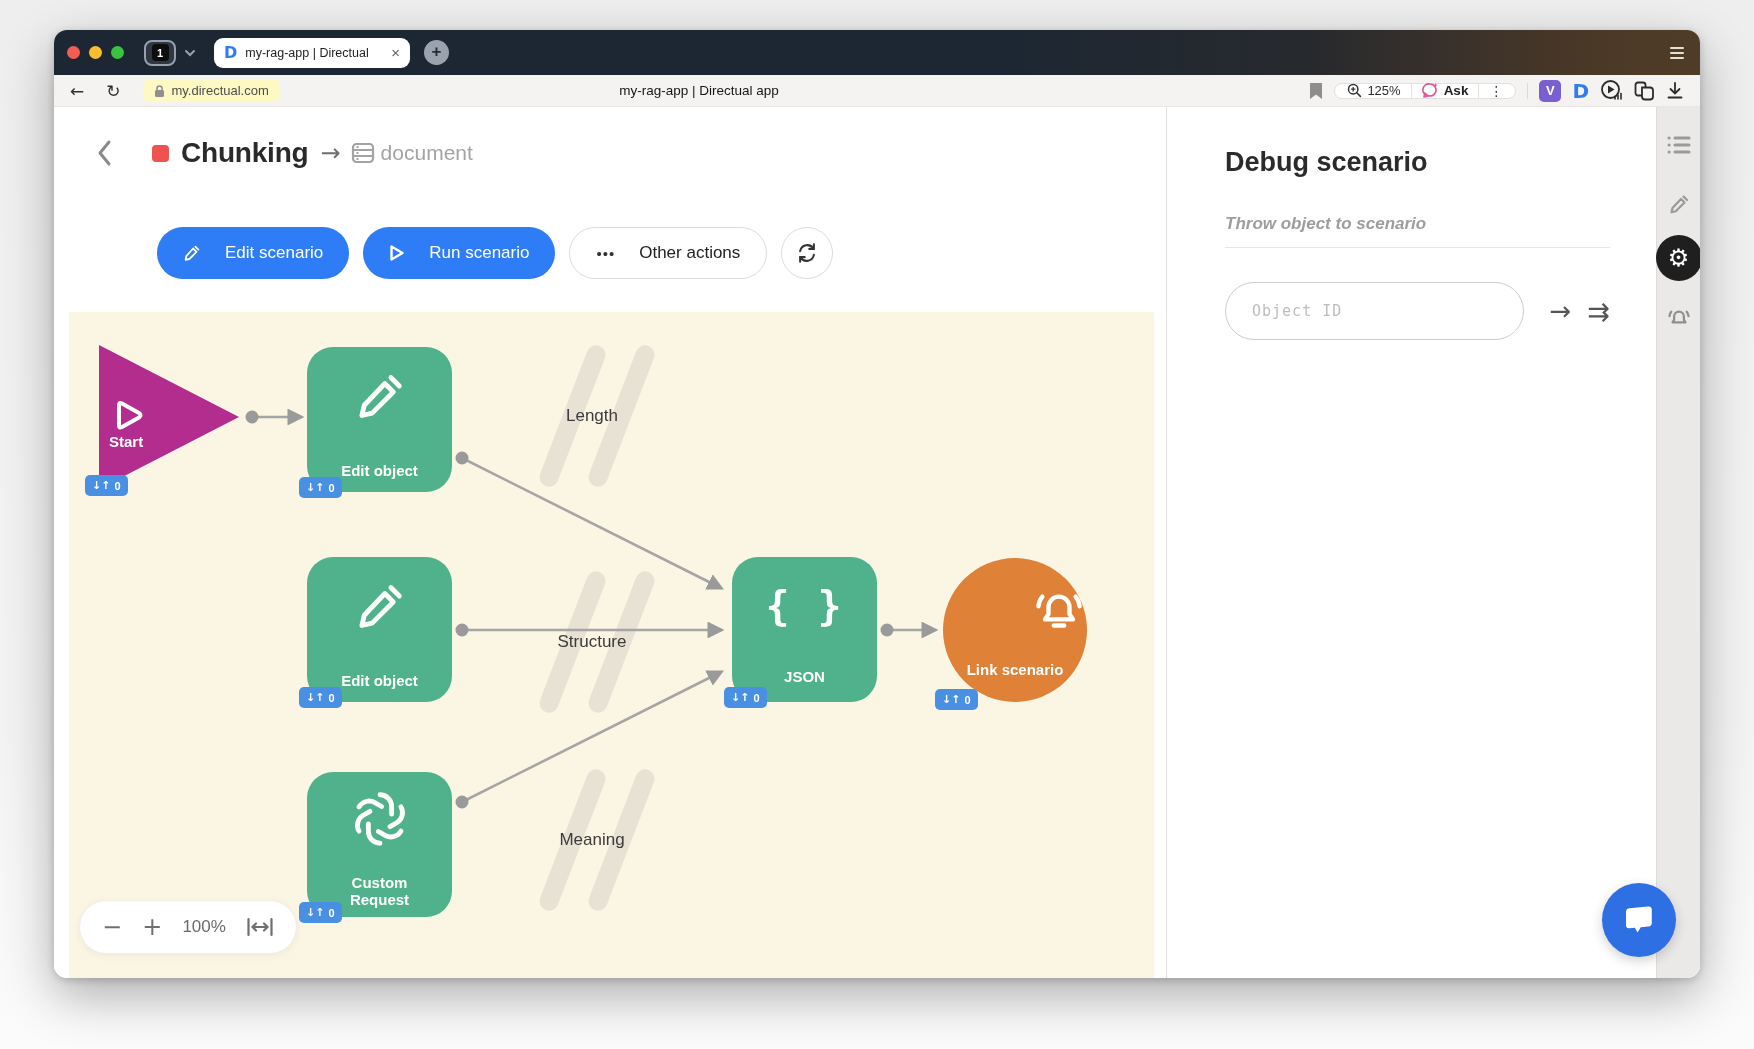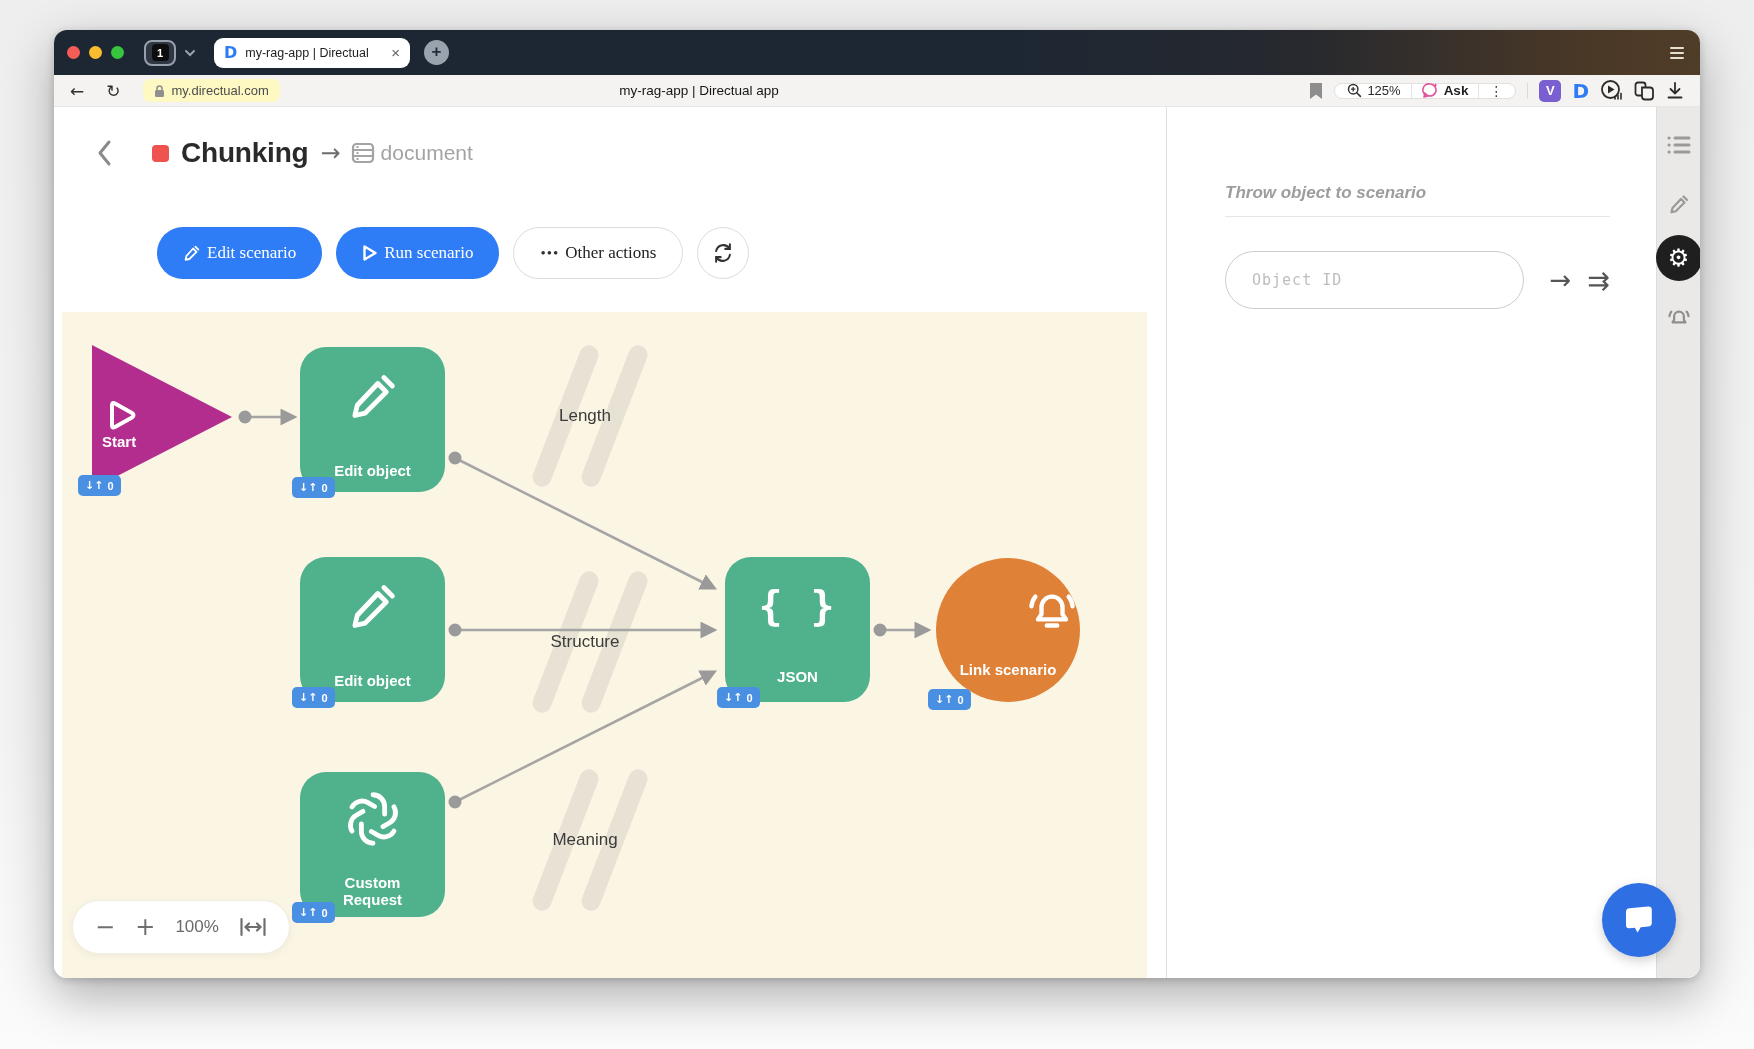--- a/index.html
+++ b/index.html
@@ -77,33 +77,33 @@
   .main { width:1112px; position:relative; }
   .scenario-header { position:absolute; left:42px; top:30px; display:flex; align-items:center; }
   .back-chevron { margin-right:40px; display:flex; align-items:center; }
   .status-square { width:17px; height:17px; border-radius:4px; background:#ef5350; margin-right:12px; }
   .scenario-title { font-size:28px; font-weight:700; color:#2a2a2a; letter-spacing:-0.2px; }
   .title-arrow { font-size:24px; color:#6e6e6e; margin:0 10px 0 12px; font-family:"DejaVu Sans",sans-serif; }
   .table-link { display:flex; align-items:center; gap:6px; color:#a3a3a3; }
   .table-link span { font-size:21px; }
   .actions { position:absolute; left:103px; top:120px; display:flex; align-items:center; gap:14px; }
   .btn {
-    height:52px; border-radius:26px; display:flex; align-items:center; gap:6px;
-    padding:0 26px; font-size:17px; font-weight:500; border:none; cursor:pointer;font-family:Liberation Serif, serif;
+    height:52px; border-radius:26px; display:flex; align-items:center; gap:24px;
+    padding:0 26px; font-size:17px; font-weight:500; border:none; cursor:pointer;
   }
   .btn.blue { background:#2e7cf6; color:#fff; }
   .btn.white { background:#fff; color:#222; border:1px solid #dcdcdc; font-weight:400; }
   .btn .dots { letter-spacing:1px; font-size:15px; color:#333; }
   .btn-refresh {
     width:52px; height:52px; border-radius:50%; border:1px solid #dcdcdc; background:#fff;
     display:flex; align-items:center; justify-content:center; cursor:pointer;
   }
   
   .canvas {
-    position:absolute; left:8px; top:205px; width:1085px; height:712px;
+    position:absolute; left:15px; top:205px; width:1085px; height:712px;
     background:#fbf5e4; overflow:hidden;
   }
   .edges { position:absolute; inset:0; }
   .slash { position:absolute; width:19px; height:150px; background:#e7e2d4; border-radius:10px; transform:rotate(21deg); }
   .edge-label { position:absolute; transform:translate(-50%,-50%); font-size:17px; color:#3b3b3b; }
   .node {
     position:absolute; width:145px; height:145px; border-radius:26px; background:#4fb28c;
     color:#fff; display:flex; flex-direction:column; align-items:center; cursor:pointer;
   }
   .node .nlabel { position:absolute; bottom:13px; width:100%; text-align:center; font-size:15px; font-weight:600; line-height:1.15; }
@@ -430,20 +430,21 @@
                 <line x1="7" y1="10" x2="21" y2="10"></line>
                 <polyline points="10,6.5 6.5,10 10,13.5"></polyline>
                 <polyline points="18,6.5 21.5,10 18,13.5"></polyline>
               </g>
             </svg>
         </div>
       </div>
     </div>
 
     <div class="sidebar">
+      <div class="debug-title">Debug scenario</div>
       <div class="section-head">Throw object to scenario</div>
       <div class="throw-row">
         <input class="objectid" type="text" placeholder="Object ID" style="">
         <span class="throw-arrow">→</span>
         <span class="throw-arrow double">⇉</span>
       </div>
     </div>
 
     <div class="strip">
       <svg class="strip-icon" style="top:26px;" width="26" height="24" viewBox="0 0 26 24">

